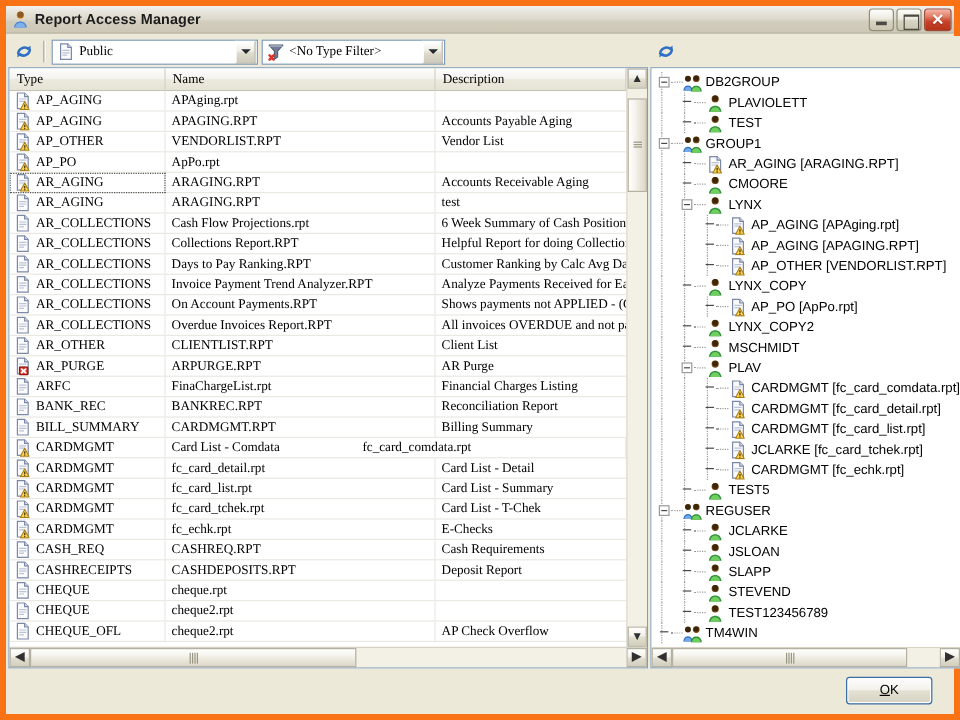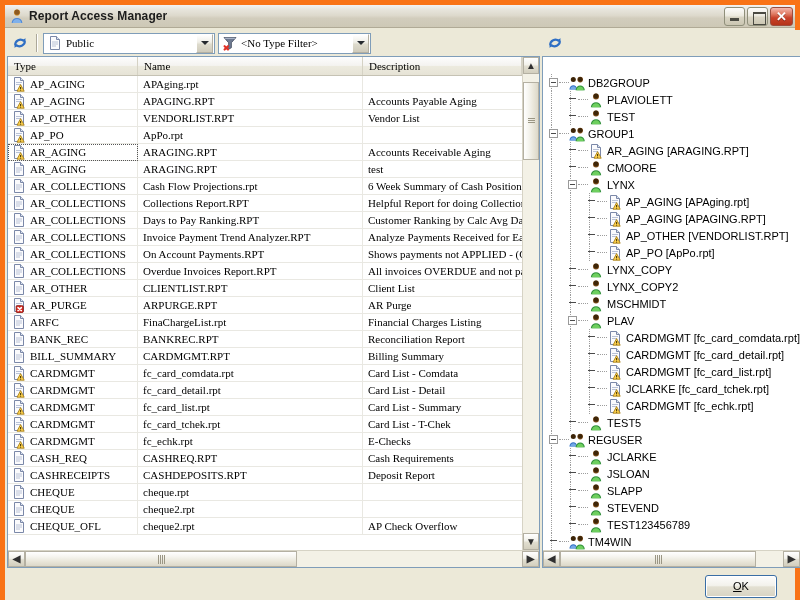--- a/index.html
+++ b/index.html
@@ -237,21 +237,21 @@
   .hsb-track { flex: 1 1 auto; position: relative; background: #f3f1e6; }
   .hsb-thumb {
     position: absolute; top: 0; bottom: 0;
     background: linear-gradient(to bottom, #ffffff 0%, #f5f4ee 35%, #e8e5d8 70%, #dcd8c9 100%);
     border: 1px solid #b4b0a2;
     display: flex; align-items: center; justify-content: center;
   }
   .chev { font-size: 10px; color: #303030; line-height: 1; font-weight: bold; }
 
   
-  .tree { flex: 1 1 auto; overflow: hidden; background: #fff; padding: 17px 0 0 0; position: relative; }
+  .tree { flex: 1 1 auto; overflow: hidden; background: #fff; padding: 3px 0 0 0; position: relative; }
   .tnode {
     height: 17px;
     display: flex; align-items: center;
     white-space: nowrap;
     font-size: 11px; color: #000;
     cursor: default;
   }
   .tindent { flex: 0 0 auto; height: 17px; position: relative; }
   .texp {
     width: 9px; height: 9px; flex: 0 0 9px;
@@ -682,22 +682,22 @@
                           <g stroke="#b9c2d6" stroke-width="1">
                             <path d="M5 6.5h6M5 8.5h5"></path>
                           </g>
                           <path d="M6 15.2L9.6 8.6 13.2 15.2z" fill="#ffd34e" stroke="#a8801a" stroke-width=".9" stroke-linejoin="round"></path>
                           <path d="M9.6 11v2.1" stroke="#4a3a08" stroke-width="1.1"></path>
                           <circle cx="9.6" cy="14.1" r=".6" fill="#4a3a08"></circle>
                         </svg>
                       </span>
                       <span>CARDMGMT</span>
                     </div>
+                    <div class="cell cell-desc">Card List - Comdata</div>
                     <div class="cell cell-name">fc_card_comdata.rpt</div>
-                    <div class="cell cell-desc">Card List - Comdata</div>
                   </div>
                   <div class="row">
                     <div class="cell cell-type">
                       <span class="ico">
                         <svg width="16" height="16" viewBox="0 0 16 16">
                           <path d="M3.5 1.5h6l3 3v10h-9z" fill="#fbfbfd" stroke="#7b88a8" stroke-width="1"></path>
                           <path d="M9.5 1.5v3h3" fill="#dce3f0" stroke="#7b88a8" stroke-width="1"></path>
                           <g stroke="#b9c2d6" stroke-width="1">
                             <path d="M5 6.5h6M5 8.5h5"></path>
                           </g>
@@ -1095,20 +1095,37 @@
                       <path d="M5 6.5h6M5 8.5h5"></path>
                     </g>
                     <path d="M6 15.2L9.6 8.6 13.2 15.2z" fill="#ffd34e" stroke="#a8801a" stroke-width=".9" stroke-linejoin="round"></path>
                     <path d="M9.6 11v2.1" stroke="#4a3a08" stroke-width="1.1"></path>
                     <circle cx="9.6" cy="14.1" r=".6" fill="#4a3a08"></circle>
                   </svg>
                 </span>
                 <span class="tlabel">AP_OTHER [VENDORLIST.RPT]</span>
               </div>
               <div class="tnode">
+                <span class="tindent" style="width: 25px;">
+                  <i class="tline" style="left: 8px;"></i>
+                  <i class="tline" style="left: 27px;"></i>
+                </span>
+                <span class="texp none"></span>
+                <span class="tdots"></span>
+                <span class="ico">
+                  <svg width="16" height="16" viewBox="0 0 16 16">
+                    <circle cx="8" cy="4.4" r="3" fill="#7a4a18"></circle>
+                    <circle cx="8" cy="4.0" r="2.4" fill="#3d2508"></circle>
+                    <path d="M2.8 15.2c.3-3.3 2.6-5 5.2-5s4.9 1.7 5.2 5z" fill="#2f8f3a"></path>
+                    <path d="M3.9 15.2c.3-2.6 2.1-3.9 4.1-3.9s3.8 1.3 4.1 3.9z" fill="#6ecf5e"></path>
+                  </svg>
+                </span>
+                <span class="tlabel">LYNX_COPY</span>
+              </div>
+              <div class="tnode">
                 <span class="tindent" style="width: 44px;">
                   <i class="tline" style="left: 8px;"></i>
                   <i class="tline" style="left: 27px;"></i>
                   <i class="tline" style="left: 46px;"></i>
                 </span>
                 <span class="texp none"></span>
                 <span class="tdots"></span>
                 <span class="ico">
                   <svg width="16" height="16" viewBox="0 0 16 16">
                     <path d="M3.5 1.5h6l3 3v10h-9z" fill="#fbfbfd" stroke="#7b88a8" stroke-width="1"></path>
@@ -1131,37 +1148,20 @@
                 <span class="texp none"></span>
                 <span class="tdots"></span>
                 <span class="ico">
                   <svg width="16" height="16" viewBox="0 0 16 16">
                     <circle cx="8" cy="4.4" r="3" fill="#7a4a18"></circle>
                     <circle cx="8" cy="4.0" r="2.4" fill="#3d2508"></circle>
                     <path d="M2.8 15.2c.3-3.3 2.6-5 5.2-5s4.9 1.7 5.2 5z" fill="#2f8f3a"></path>
                     <path d="M3.9 15.2c.3-2.6 2.1-3.9 4.1-3.9s3.8 1.3 4.1 3.9z" fill="#6ecf5e"></path>
                   </svg>
                 </span>
-                <span class="tlabel">LYNX_COPY</span>
-              </div>
-              <div class="tnode">
-                <span class="tindent" style="width: 25px;">
-                  <i class="tline" style="left: 8px;"></i>
-                  <i class="tline" style="left: 27px;"></i>
-                </span>
-                <span class="texp none"></span>
-                <span class="tdots"></span>
-                <span class="ico">
-                  <svg width="16" height="16" viewBox="0 0 16 16">
-                    <circle cx="8" cy="4.4" r="3" fill="#7a4a18"></circle>
-                    <circle cx="8" cy="4.0" r="2.4" fill="#3d2508"></circle>
-                    <path d="M2.8 15.2c.3-3.3 2.6-5 5.2-5s4.9 1.7 5.2 5z" fill="#2f8f3a"></path>
-                    <path d="M3.9 15.2c.3-2.6 2.1-3.9 4.1-3.9s3.8 1.3 4.1 3.9z" fill="#6ecf5e"></path>
-                  </svg>
-                </span>
                 <span class="tlabel">LYNX_COPY2</span>
               </div>
               <div class="tnode">
                 <span class="tindent" style="width: 25px;">
                   <i class="tline" style="left: 8px;"></i>
                   <i class="tline" style="left: 27px;"></i>
                 </span>
                 <span class="texp none"></span>
                 <span class="tdots"></span>
                 <span class="ico">

